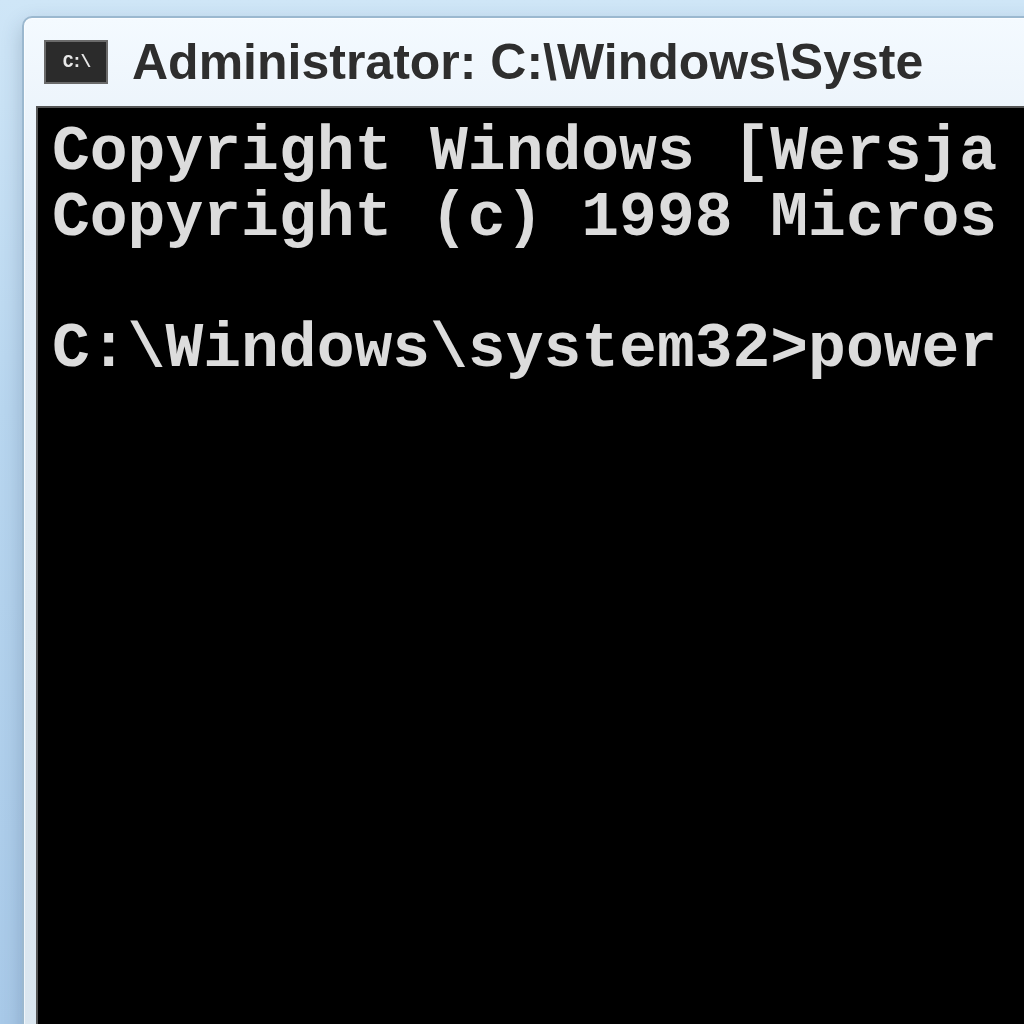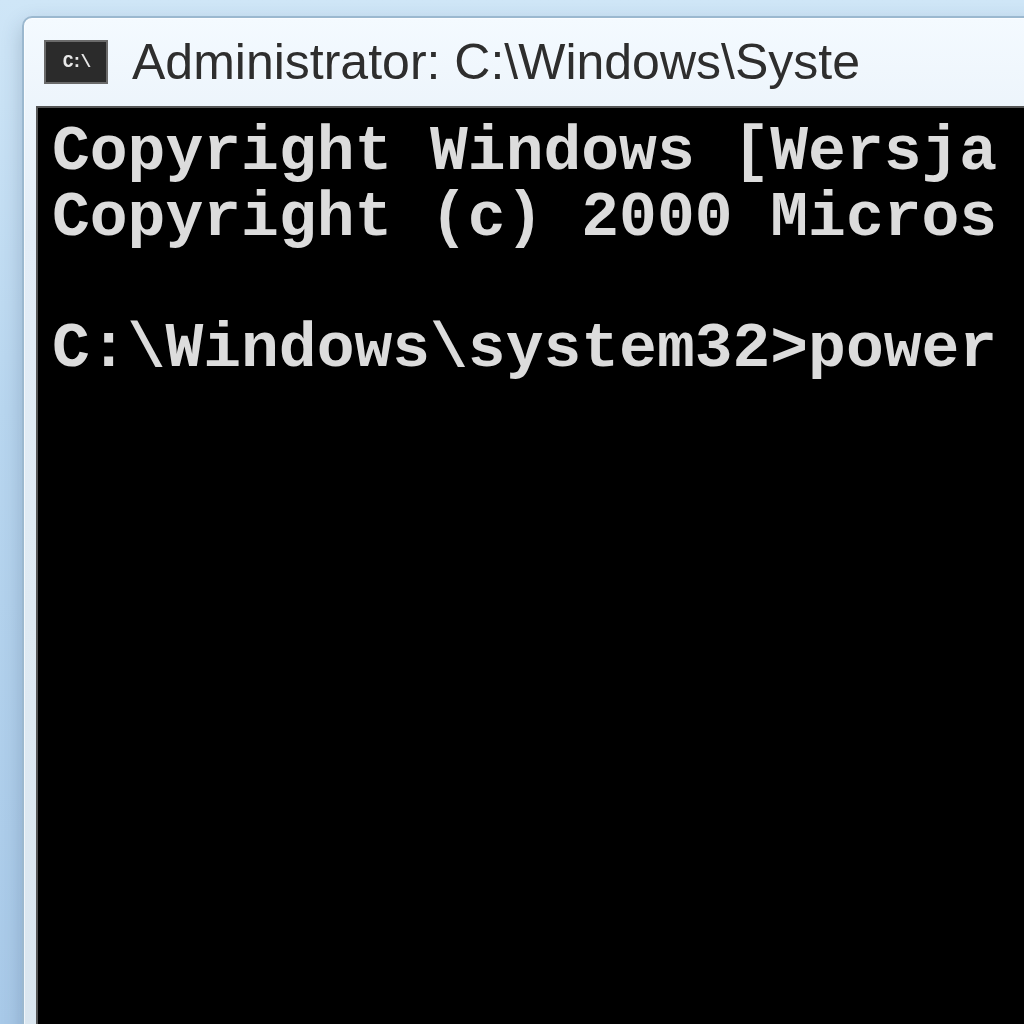--- a/index.html
+++ b/index.html
@@ -37,21 +37,21 @@
     display: flex;
     align-items: center;
     justify-content: center;
     color: #e8e8e8;
     font: 700 18px/1 "Courier New", monospace;
     letter-spacing: -2px;
   }
   .titlebar .title {
     color: #2e2e2e;
     font-size: 50px;
-    font-weight: 400;
+    font-weight: 700;
     white-space: nowrap;
     text-shadow: 0 0 2px rgba(255,255,255,0.6);
     text-align: right;
   }
 
   .client {
     margin: 0 12px 12px 12px;
     background: #000;
     border: 2px solid #3a3a3a;
     border-top-color: #555;
@@ -72,16 +72,16 @@
 <body>
 
 <div class="window">
   <div class="titlebar">
     <div class="sysicon">
       <span>C:\</span>
     </div>
     <div class="title">Administrator: C:\Windows\Syste</div>
   </div>
   <div class="client"><span>Copyright Windows [Wersja</span>
-<span>Copyright (c) 2000 Micros</span>
+<span>Copyright (c) 1998 Micros</span>
 <span></span>
 <span>C:\Windows\system32&gt;power</span></div>
 </div>
 
 </body></html>

